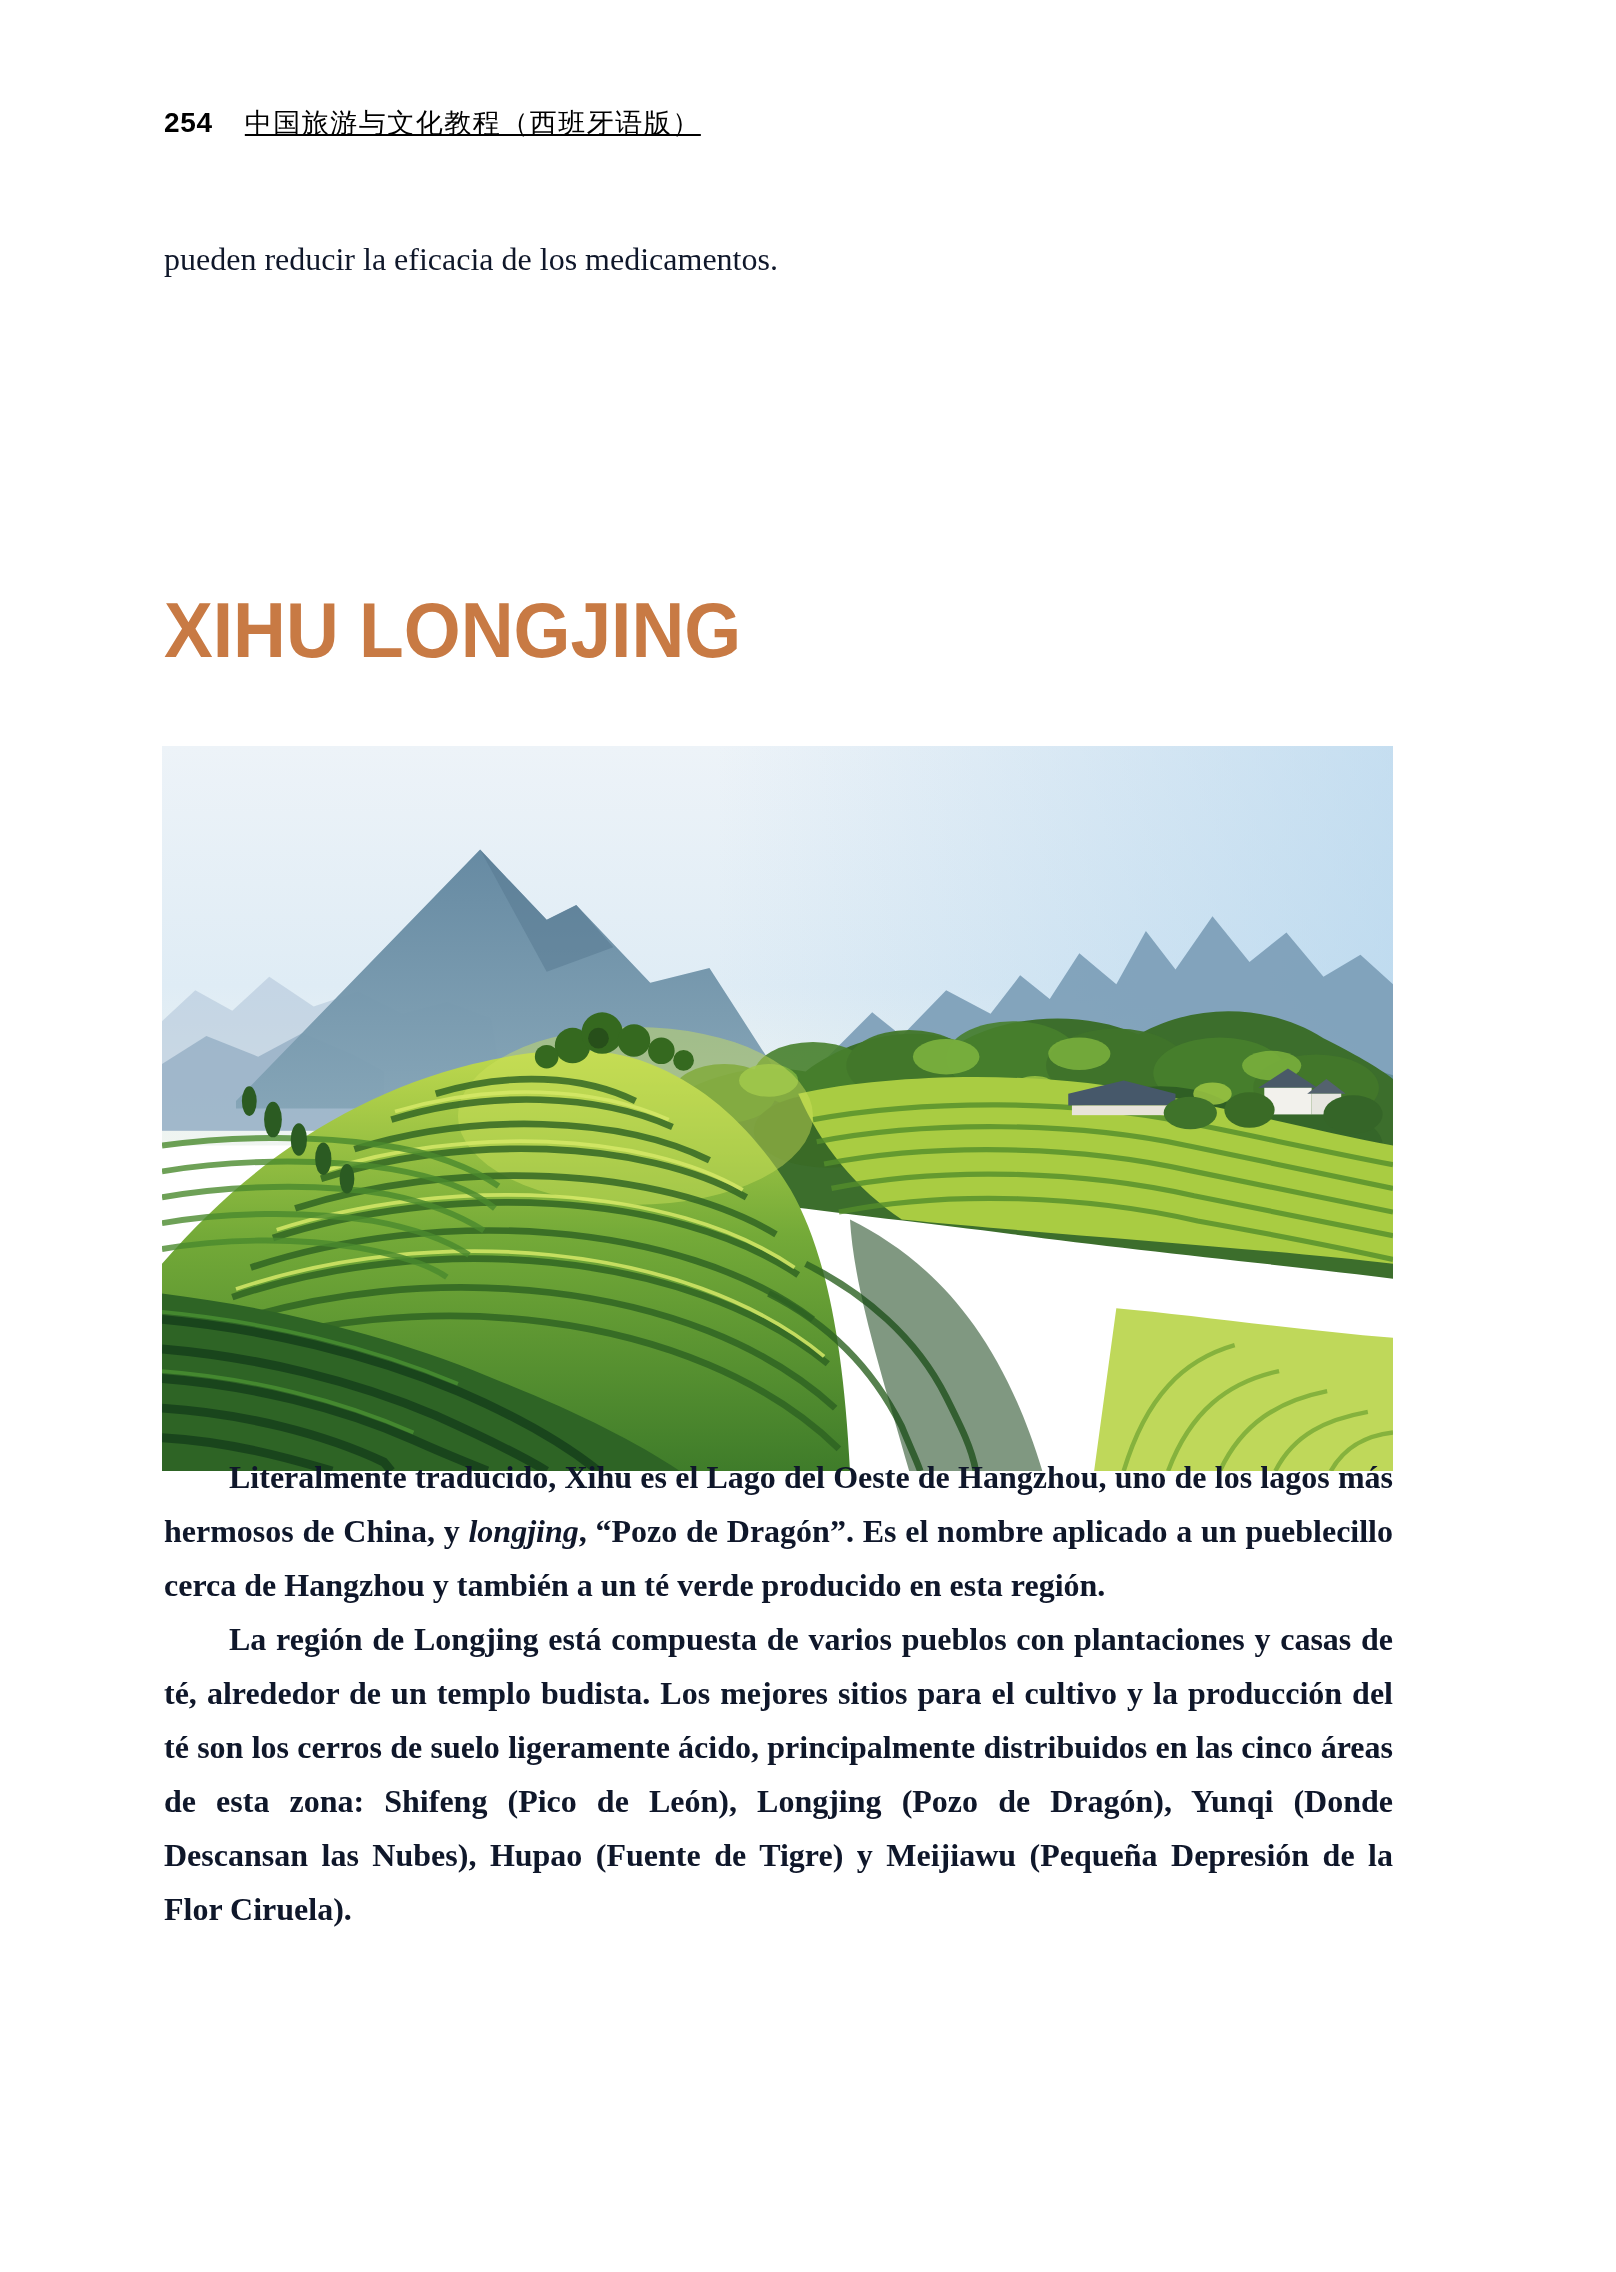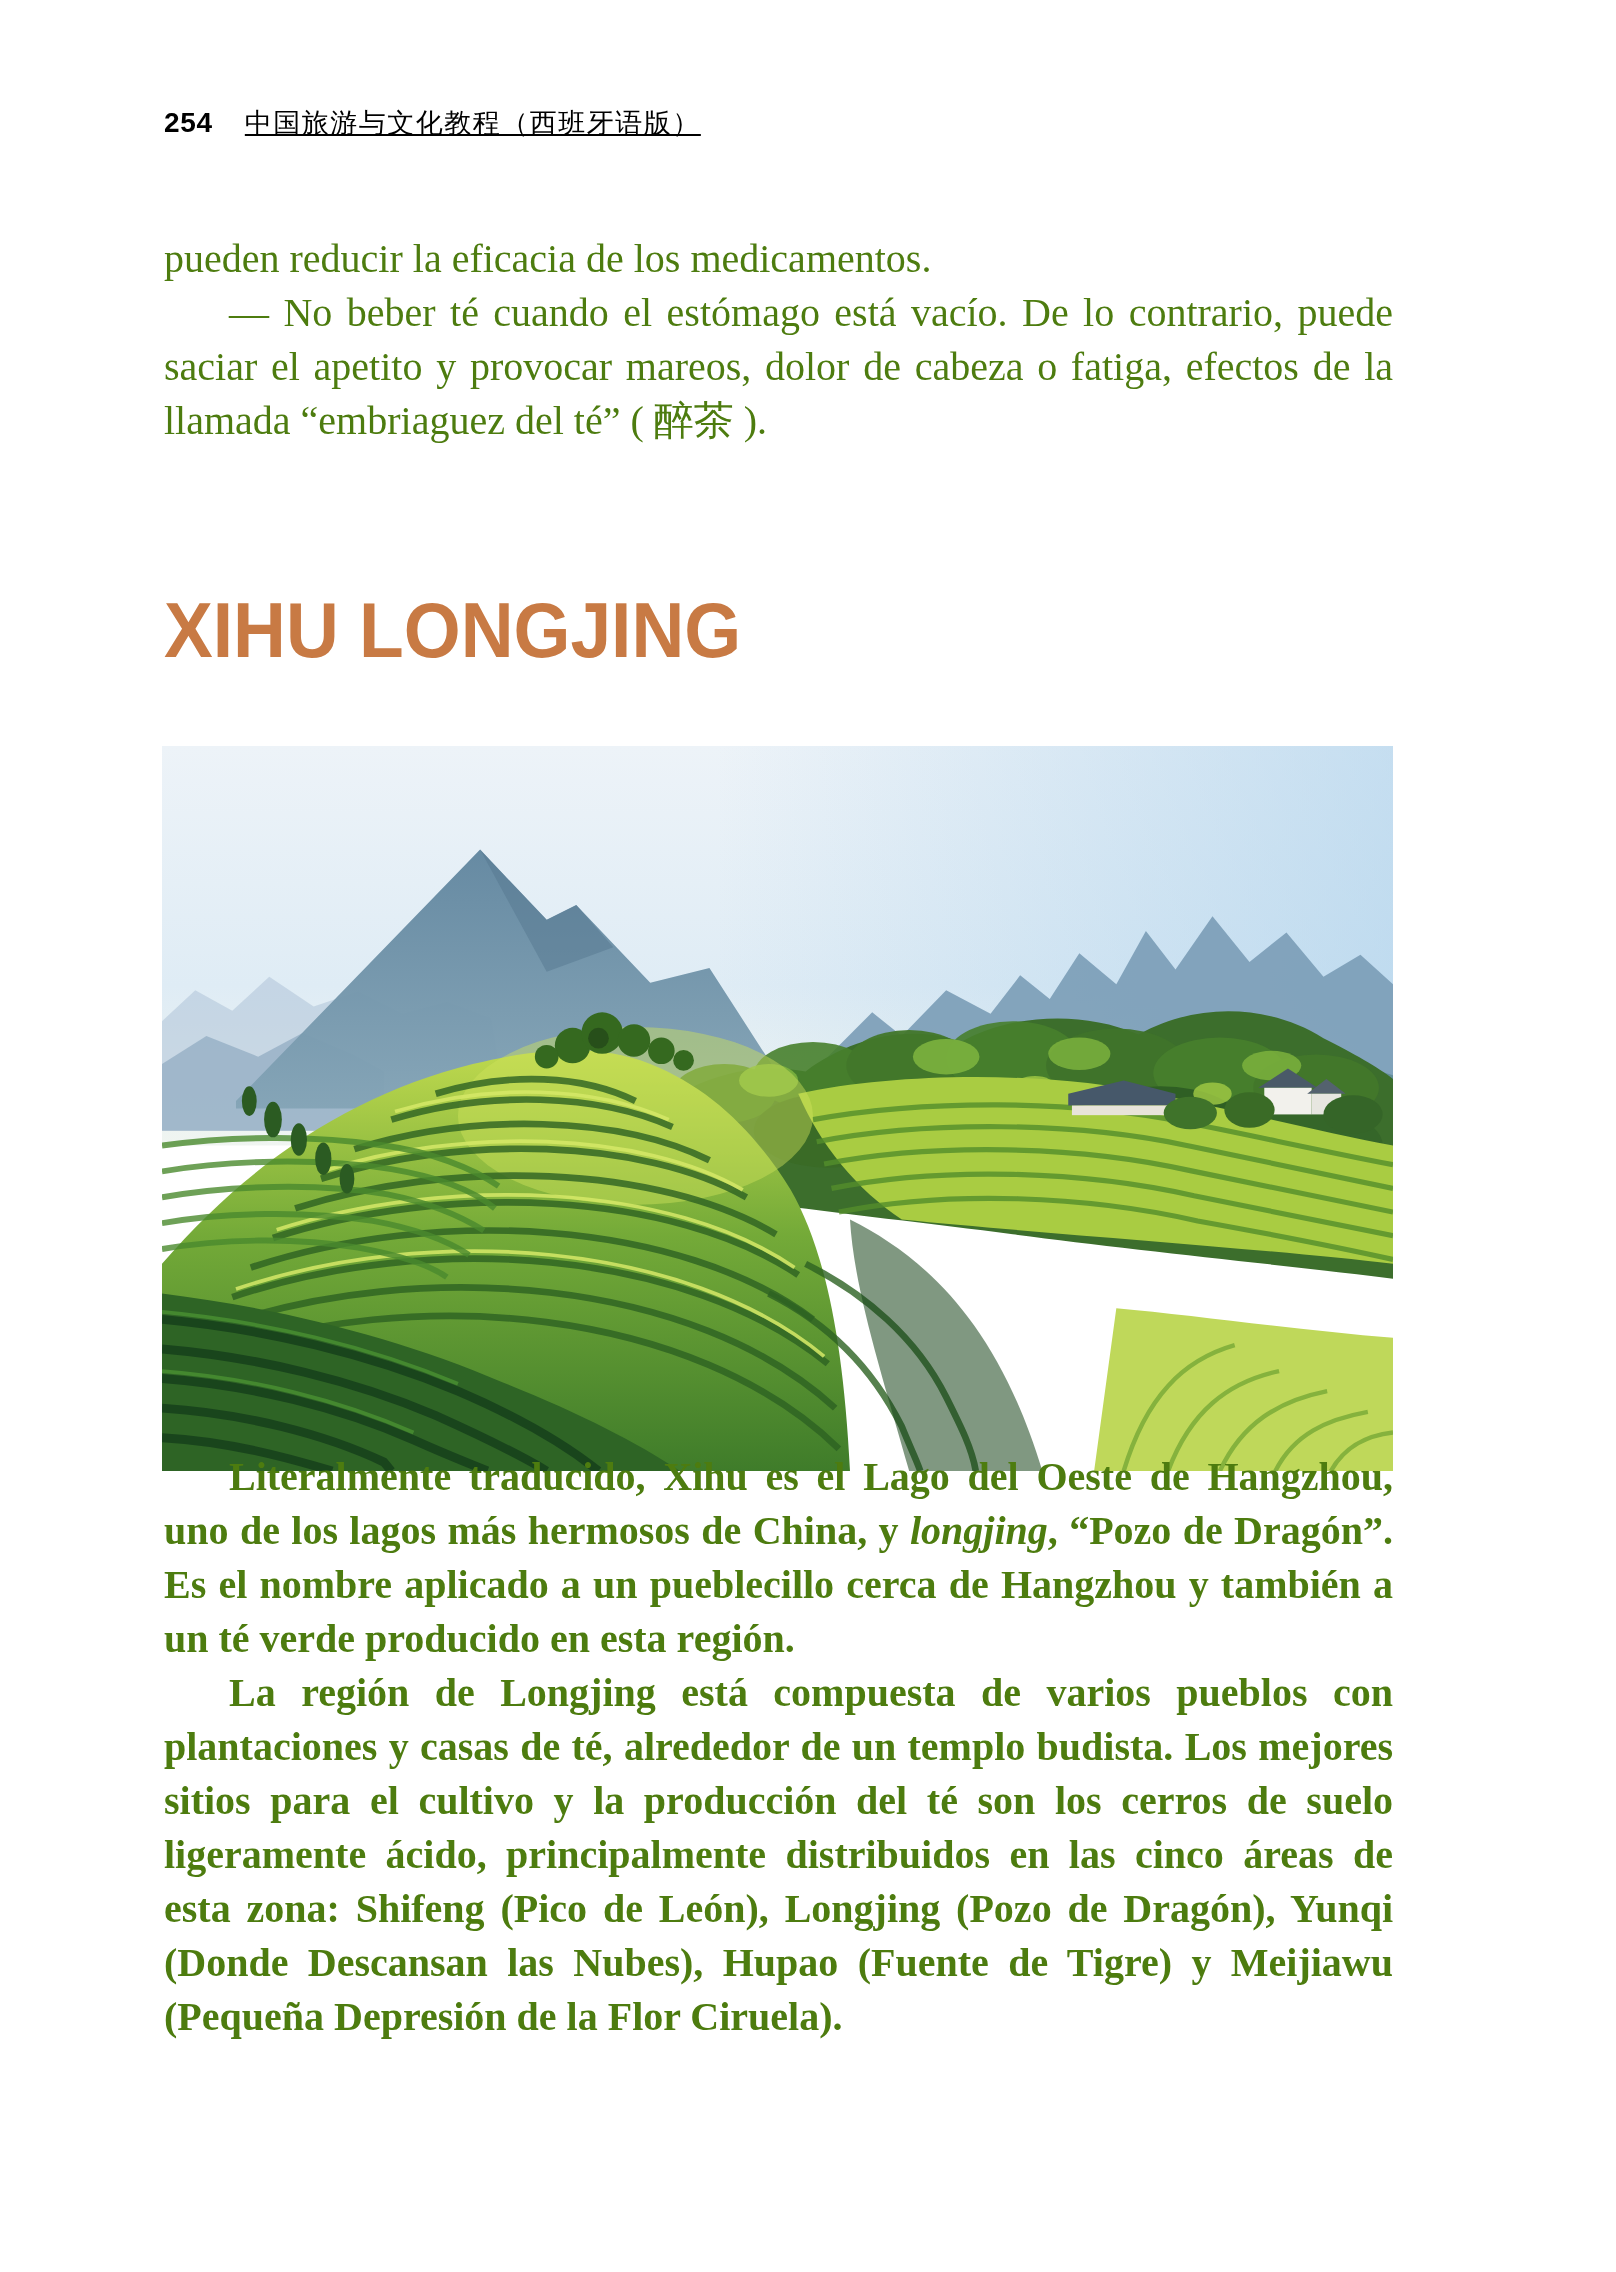--- a/index.html
+++ b/index.html
@@ -11,22 +11,22 @@
   .running-head{
     position:absolute;top:105px;left:164px;display:flex;align-items:baseline;gap:32px;
     font-family:"Liberation Sans",sans-serif;color:#000000;
   }
   .page-num{font-size:28px;font-weight:bold;letter-spacing:0.7px;}
   .book-title{font-size:27px;letter-spacing:1.5px;text-decoration:underline;}
   
   .textcol{position:absolute;left:164px;width:1229px;}
   .intro{top:232px;}
   p.body{
-    margin:0;font-size:40px;line-height:54px;text-align:justify;
-    color:#4d7c0f;
+    margin:0;font-size:32px;line-height:54px;text-align:justify;
+    color:#0f172a;
   }
   p.indent{text-indent:65px;}
   
   h1.section-title{
     position:absolute;left:164px;top:592px;margin:0;
     font-family:"Liberation Sans",sans-serif;font-weight:bold;
     font-size:77px;line-height:1;color:#c87a44;letter-spacing:0px;
     transform:scaleX(.95);transform-origin:left center;white-space:nowrap;
   }
   
@@ -49,21 +49,20 @@
 
 <div class="page">
 
   <div class="running-head">
     <span class="page-num">254</span>
     <span class="book-title">中国旅游与文化教程（西班牙语版）</span>
   </div>
 
   <div class="textcol intro">
     <p class="body">pueden reducir la eficacia de los medicamentos.</p>
-    <p class="body indent">— No beber té cuando el estómago está vacío. De lo contrario, puede saciar el apetito y provocar mareos, dolor de cabeza o fatiga, efectos de la llamada “embriaguez del té” ( 醉茶 ).</p>
   </div>
 
   <h1 class="section-title">XIHU LONGJING</h1>
 
   <figure class="photo">
     <svg viewBox="0 0 1664 980" xmlns="http://www.w3.org/2000/svg">
       <defs>
         <linearGradient id="skyG" x1="0" y1="0" x2="0" y2="1">
           <stop offset="0" stop-color="#edf3f8"></stop>
           <stop offset="0.6" stop-color="#dfecf5"></stop>

